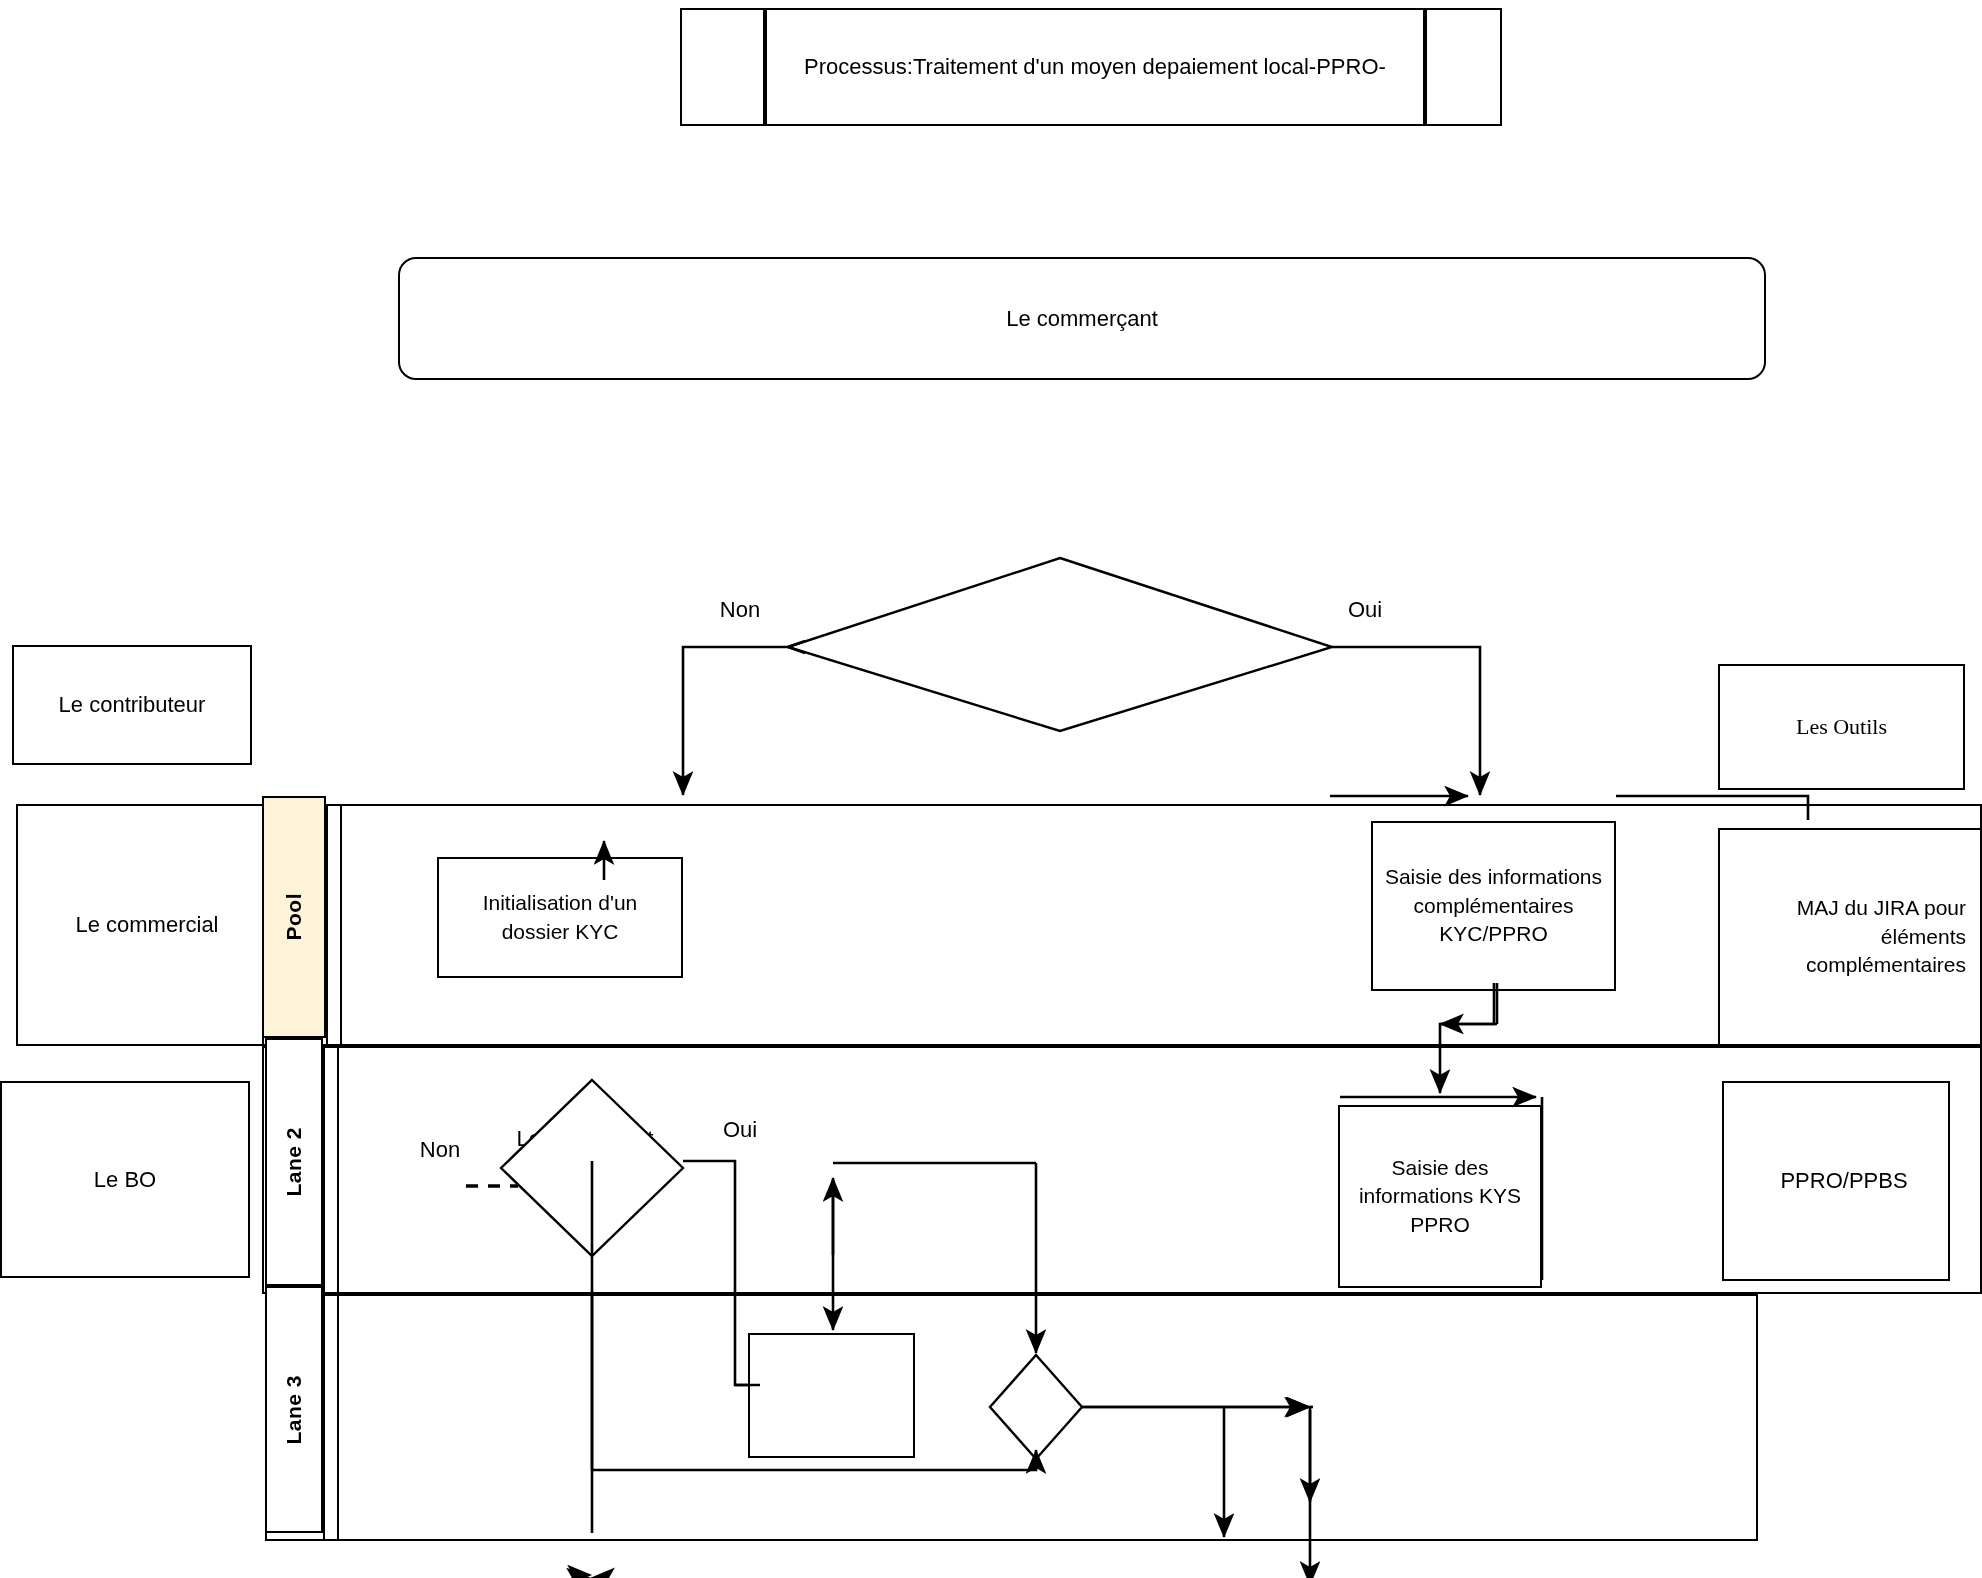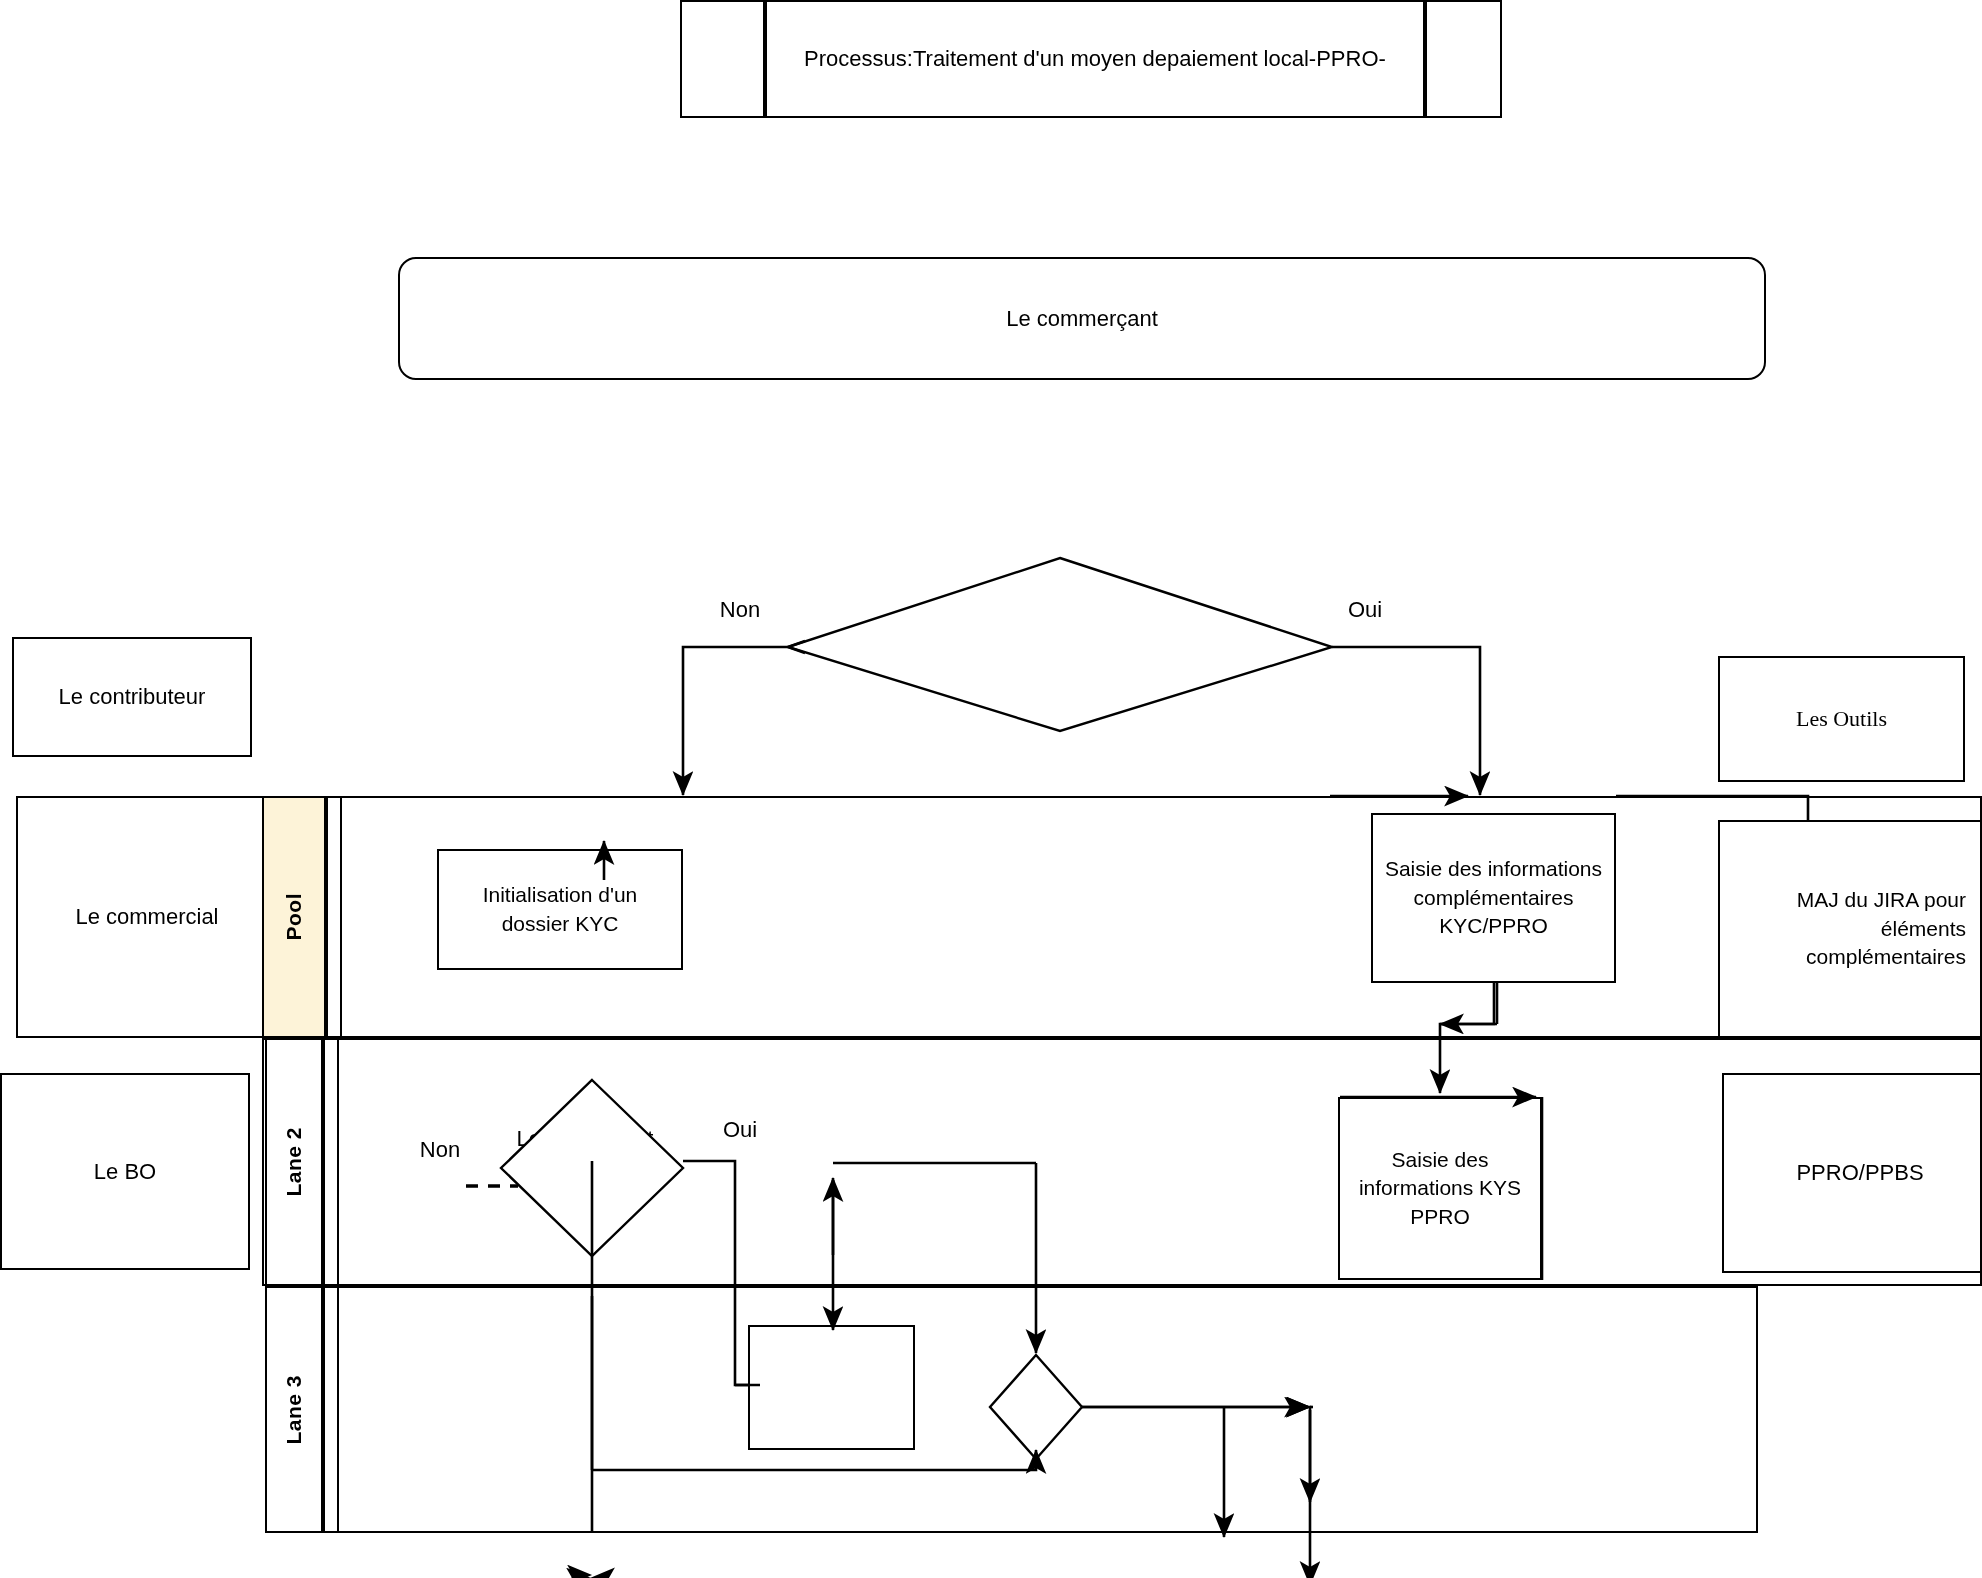--- a/index.html
+++ b/index.html
@@ -21,20 +21,21 @@
     box-sizing:border-box;
     display:flex;
     align-items:center;
     justify-content:center;
     text-align:center;
     line-height:1.35;
   }
   .box{
     border:2px solid #000000;
     background:#ffffff;
+    margin-top:8px;
   }
   .rounded{
     border:2px solid #000000;
     background:#ffffff;
     border-radius:18px;
   }
   .plainlabel{
     background:transparent;
     border:none;
   }
@@ -117,21 +118,21 @@
   </div>
 
   <div class="node box fs22" style="left:0px;top:1073px;width:250px;height:197px;">
     <span>Le BO</span>
   </div>
 
   <div class="node box fs22" style="left:1718px;top:656px;width:247px;height:126px;font-family:Liberation Serif, serif;">
     <span>Les Outils</span>
   </div>
 
-  <div class="node box fs22" style="left:1722px;top:1073px;width:260px;height:200px;padding-left:16px;">
+  <div class="node box fs22" style="left:1722px;top:1073px;width:228px;height:200px;padding-left:16px;">
     <span>PPRO/PPBS</span>
   </div>
 
   <div class="node box plain" style="left:262px;top:796px;width:1720px;height:242px;background:transparent;border:2px solid #000;"></div>
 
   <div class="node box" style="left:262px;top:1038px;width:1720px;height:248px;background:transparent;"></div>
 
   <div class="node box" style="left:265px;top:1286px;width:1493px;height:247px;background:transparent;"></div>
 
   <div class="lane-band pool-band" style="left:262px;top:796px;width:64px;height:242px;">

